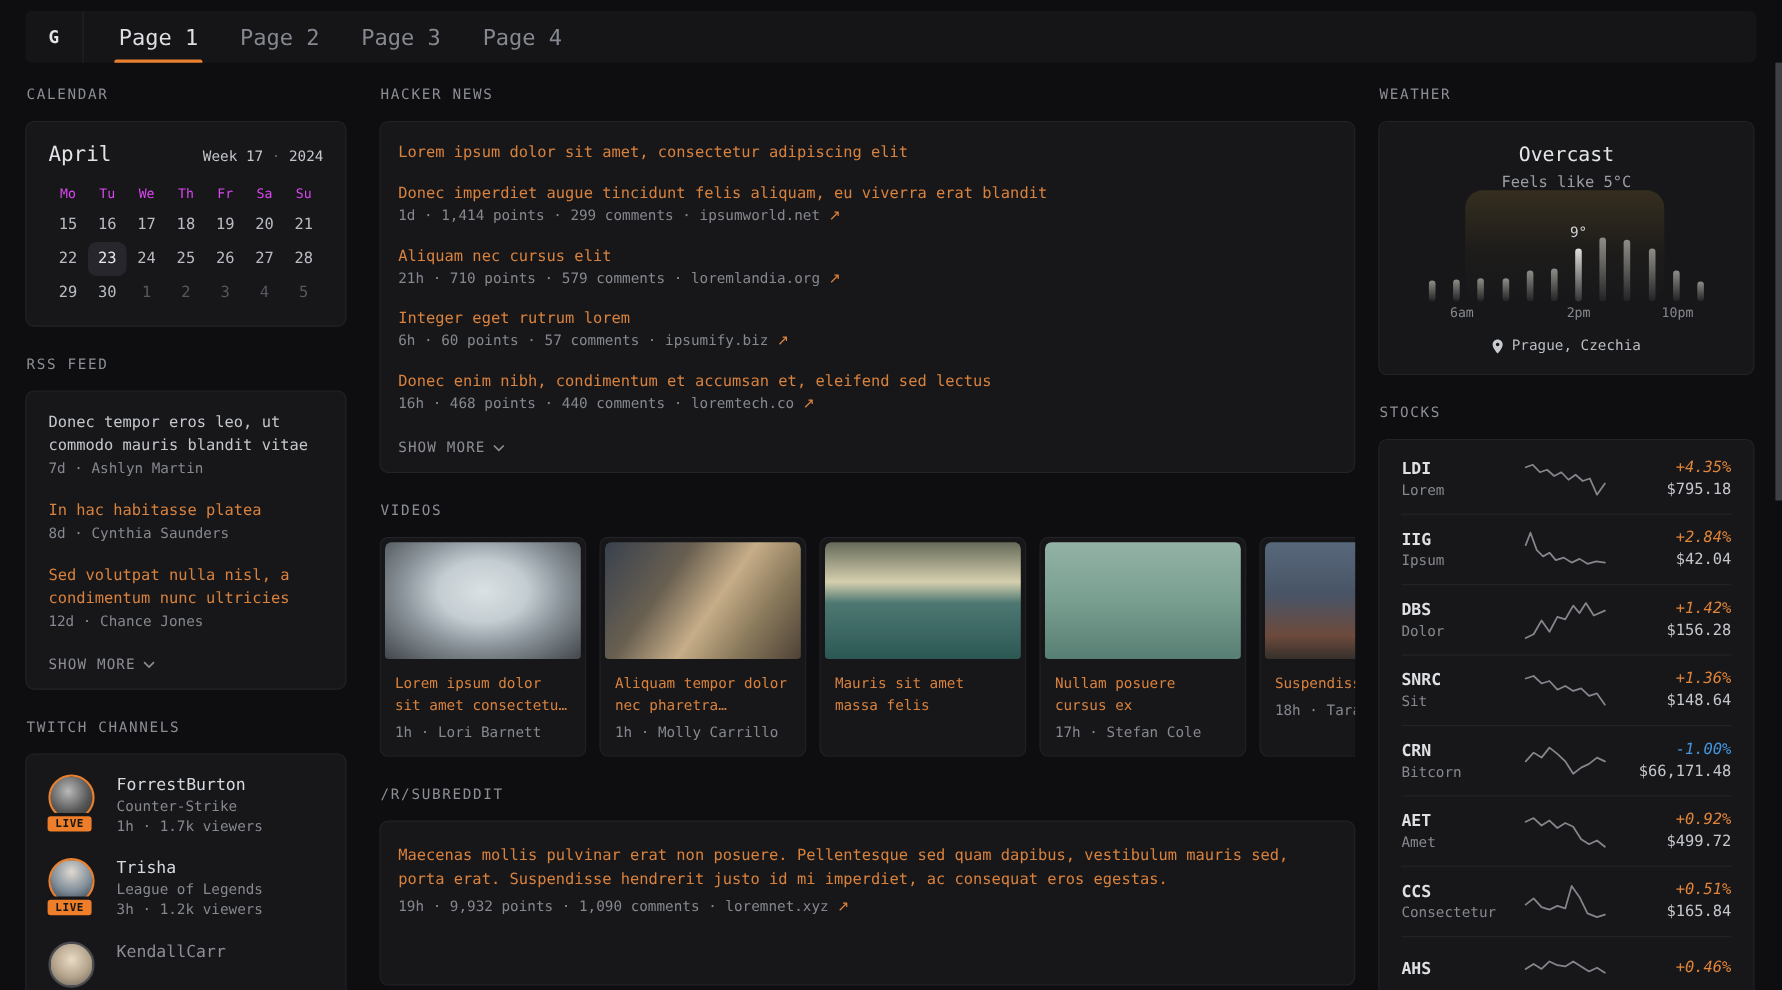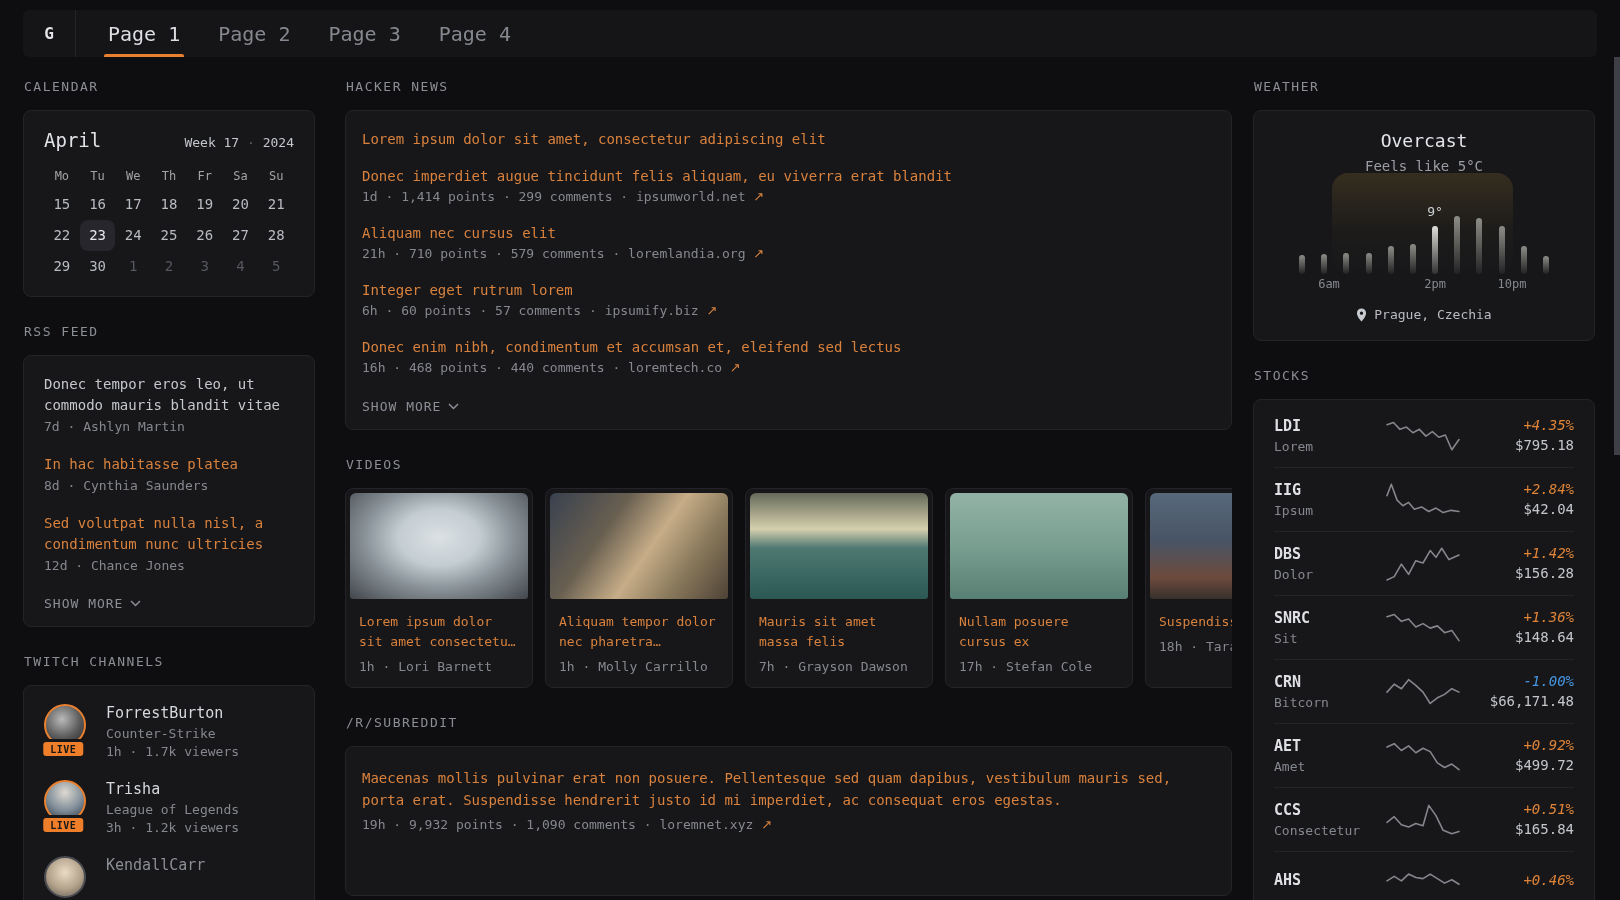--- a/index.html
+++ b/index.html
@@ -42,21 +42,21 @@
   .card {
     background:#17171a; border:1px solid #232329; border-radius:8px;
   }
   
   .cal-card { padding:18px 20px 14px; }
   .cal-head { display:flex; justify-content:space-between; align-items:baseline; margin-bottom:12px; }
   .cal-month { font-size:19px; color:#e0e2e6; }
   .cal-week  { font-size:13px; color:#c3c6cb; }
   .cal-week .dot { color:#62656c; }
   .cal-grid { display:grid; grid-template-columns:repeat(7,1fr); }
-  .cal-dow  { font-size:12px; color:#a3a3a3; text-align:center; height:26px; line-height:26px; }
+  .cal-dow  { font-size:12px; color:#d946ef; text-align:center; height:26px; line-height:26px; }
   .cal-day  {
     font-size:14px; color:#b8bbc1; text-align:center; height:31px; line-height:31px;
     border-radius:8px;
   }
   .cal-day.muted { color:#55585f; }
   .cal-day.today { background:#26262c; color:#e6e8eb; }
   
   .rss-card { padding:18px 20px 14px; }
   .rss-item { margin-bottom:20px; }
   .rss-title { display:block; font-size:14px; line-height:21px; color:#d9823d; cursor:pointer; text-decoration:none; }
@@ -318,21 +318,20 @@
     <div class="vid-meta">1h · Lori Barnett</div>
   </div>
           <div class="card vid-card">
     <div class="vid-thumb vt2"></div>
     <a class="vid-title">Aliquam tempor dolor nec pharetra…</a>
     <div class="vid-meta">1h · Molly Carrillo</div>
   </div>
           <div class="card vid-card">
     <div class="vid-thumb vt3"></div>
     <a class="vid-title">Mauris sit amet massa felis</a>
-    <div class="vid-meta">7h · Grayson Dawson</div>
   </div>
           <div class="card vid-card">
     <div class="vid-thumb vt4"></div>
     <a class="vid-title">Nullam posuere cursus ex</a>
     <div class="vid-meta">17h · Stefan Cole</div>
   </div>
           <div class="card vid-card">
     <div class="vid-thumb vt5"></div>
     <a class="vid-title">Suspendisse diam</a>
     <div class="vid-meta">18h · Tara</div>
@@ -375,21 +374,21 @@
               <div class="wx-bar" style="height: 56px;"></div>
               <div class="wx-bar" style="height: 48px;"></div>
               <div class="wx-bar" style="height: 28px;"></div>
               <div class="wx-bar" style="height: 18px;"></div>
             </div>
           <div class="wx-now-label" id="wx-now-label" style="left: 136.091px; bottom: 55px;">9°</div>
         </div>
         <div class="wx-hours" id="wx-hours">
             <span class="wx-hour" style="left: 30px;">6am</span>
             <span class="wx-hour" style="left: 136.091px;">2pm</span>
-            <span class="wx-hour" style="left: 213px;">10pm</span>
+            <span class="wx-hour" style="left: 226px;">10pm</span>
           </div>
         <div>
           <span class="wx-loc">
             <svg width="11" height="14" viewBox="0 0 12 14">
                 <path fill="#c7cacf" d="M6 0C3.2 0 1 2.2 1 5c0 3.8 5 9 5 9s5-5.2 5-9C11 2.2 8.8 0 6 0zm0 6.8A1.8 1.8 0 1 1 6 3.2a1.8 1.8 0 0 1 0 3.6z"></path>
               </svg>
             <span>Prague, Czechia</span>
           </span>
         </div>
       </div>

